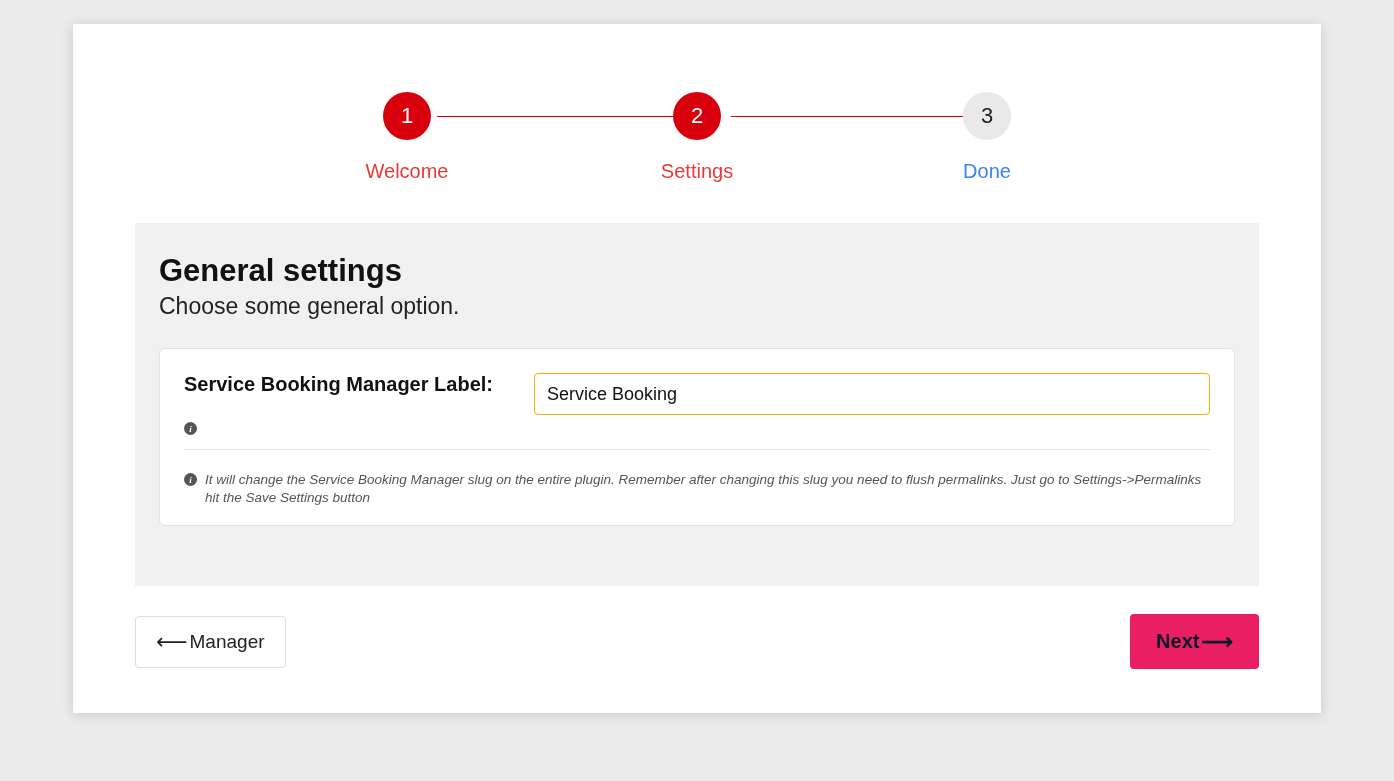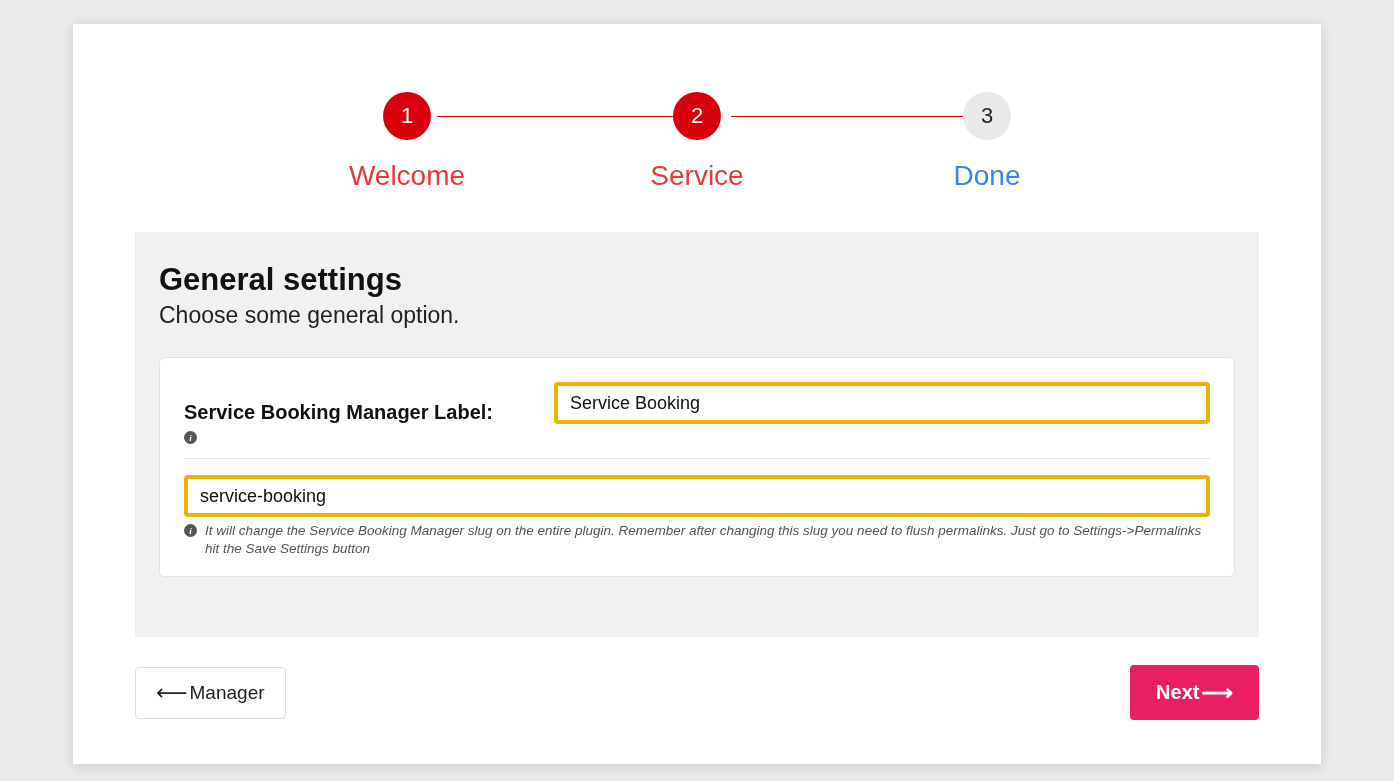--- a/index.html
+++ b/index.html
@@ -42,21 +42,21 @@
     display: flex;
     align-items: center;
     justify-content: center;
     font-size: 22px;
     font-weight: 500;
     color: #fff;
     margin-bottom: 20px;
   }
   .step-circle.active { background: #d8000c; }
   .step-circle.inactive { background: #e9e9e9; color: #222; }
-  .step-label { font-size: 28px; font-weight: 500; }
+  .step-label { font-size: 20px; font-weight: 500; }
   .step-label.active { color: #e63a3a; }
   .step-label.inactive { color: #3b82f6; }
   .step-line {
     position: absolute;
     top: 24px;
     height: 1px;
     background: #d8000c;
     z-index: 1;
   }
   .line1 { left: 120px; width: 280px; }
@@ -78,36 +78,35 @@
     margin-bottom: 28px;
   }
   .form-box {
     background: #fff;
     border: 1px solid #e3e3e3;
     border-radius: 6px;
     padding: 14px 24px 18px;
   }
   .form-row {
     display: flex;
-    align-items: flex-end;
-    gap: 20px;
+    align-items: flex-start;
     padding-top: 10px;
   }
   .form-label {
     width: 350px;
     font-size: 20px;
     font-weight: 600;
     color: #111;
   }
   .form-input {
     flex: 1;
     height: 42px;
     padding: 0 12px;
     font-size: 18px;
-    border: 4px solid #eab308;
+    border: 1px solid #eab308;
     border-radius: 4px;
     color: #111;
   }
   .form-hint {
     font-size: 13.5px;
     font-style: italic;
     color: #555;
     display: flex;
     align-items: flex-start;
     gap: 8px;
@@ -143,21 +142,21 @@
     align-items: center;
     gap: 2px;
   }
   .btn-next {
     background: #e91e63;
     border: none;
     border-radius: 4px;
     padding: 16px 26px;
     font-size: 20px;
     font-weight: 600;
-    color: #ffffff;
+    color: #0f172a;
     cursor: pointer;
     display: flex;
     align-items: center;
     gap: 2px;
   }
   .arrow { font-size: 22px; line-height: 1; }
 </style>
 </head>
 <body>
 
@@ -167,21 +166,21 @@
     <div class="step-line line1"></div>
     <div class="step-line line2"></div>
 
     <div class="step">
       <div class="step-circle active">1</div>
       <div class="step-label active">Welcome</div>
     </div>
 
     <div class="step" style="margin: 0 110px;">
       <div class="step-circle active">2</div>
-      <div class="step-label active">Service</div>
+      <div class="step-label active">Settings</div>
     </div>
 
     <div class="step">
       <div class="step-circle inactive">3</div>
       <div class="step-label inactive">Done</div>
     </div>
   </div>
 
   <div class="panel">
     <h2 class="panel-title">General settings</h2>
@@ -196,21 +195,20 @@
       <div class="form-hint">
         <svg class="info-icon" viewBox="0 0 16 16">
             <circle cx="8" cy="8" r="8"></circle>
             <text x="8" y="12" text-anchor="middle" fill="#fff" font-size="11" font-family="serif" font-weight="bold">i</text>
           </svg>
       </div>
 
       <div class="divider"></div>
 
       <div class="form-row" style="padding-top:16px;">
-        <input class="form-input" type="text" value="service-booking" style="">
       </div>
       <div class="form-hint">
         <svg class="info-icon" viewBox="0 0 16 16">
             <circle cx="8" cy="8" r="8"></circle>
             <text x="8" y="12" text-anchor="middle" fill="#fff" font-size="11" font-family="serif" font-weight="bold">i</text>
           </svg>
         <span>It will change the Service Booking Manager slug on the entire plugin. Remember after changing this slug you need to flush permalinks. Just go to Settings-&gt;Permalinks hit the Save Settings button</span>
       </div>
 
     </div>

